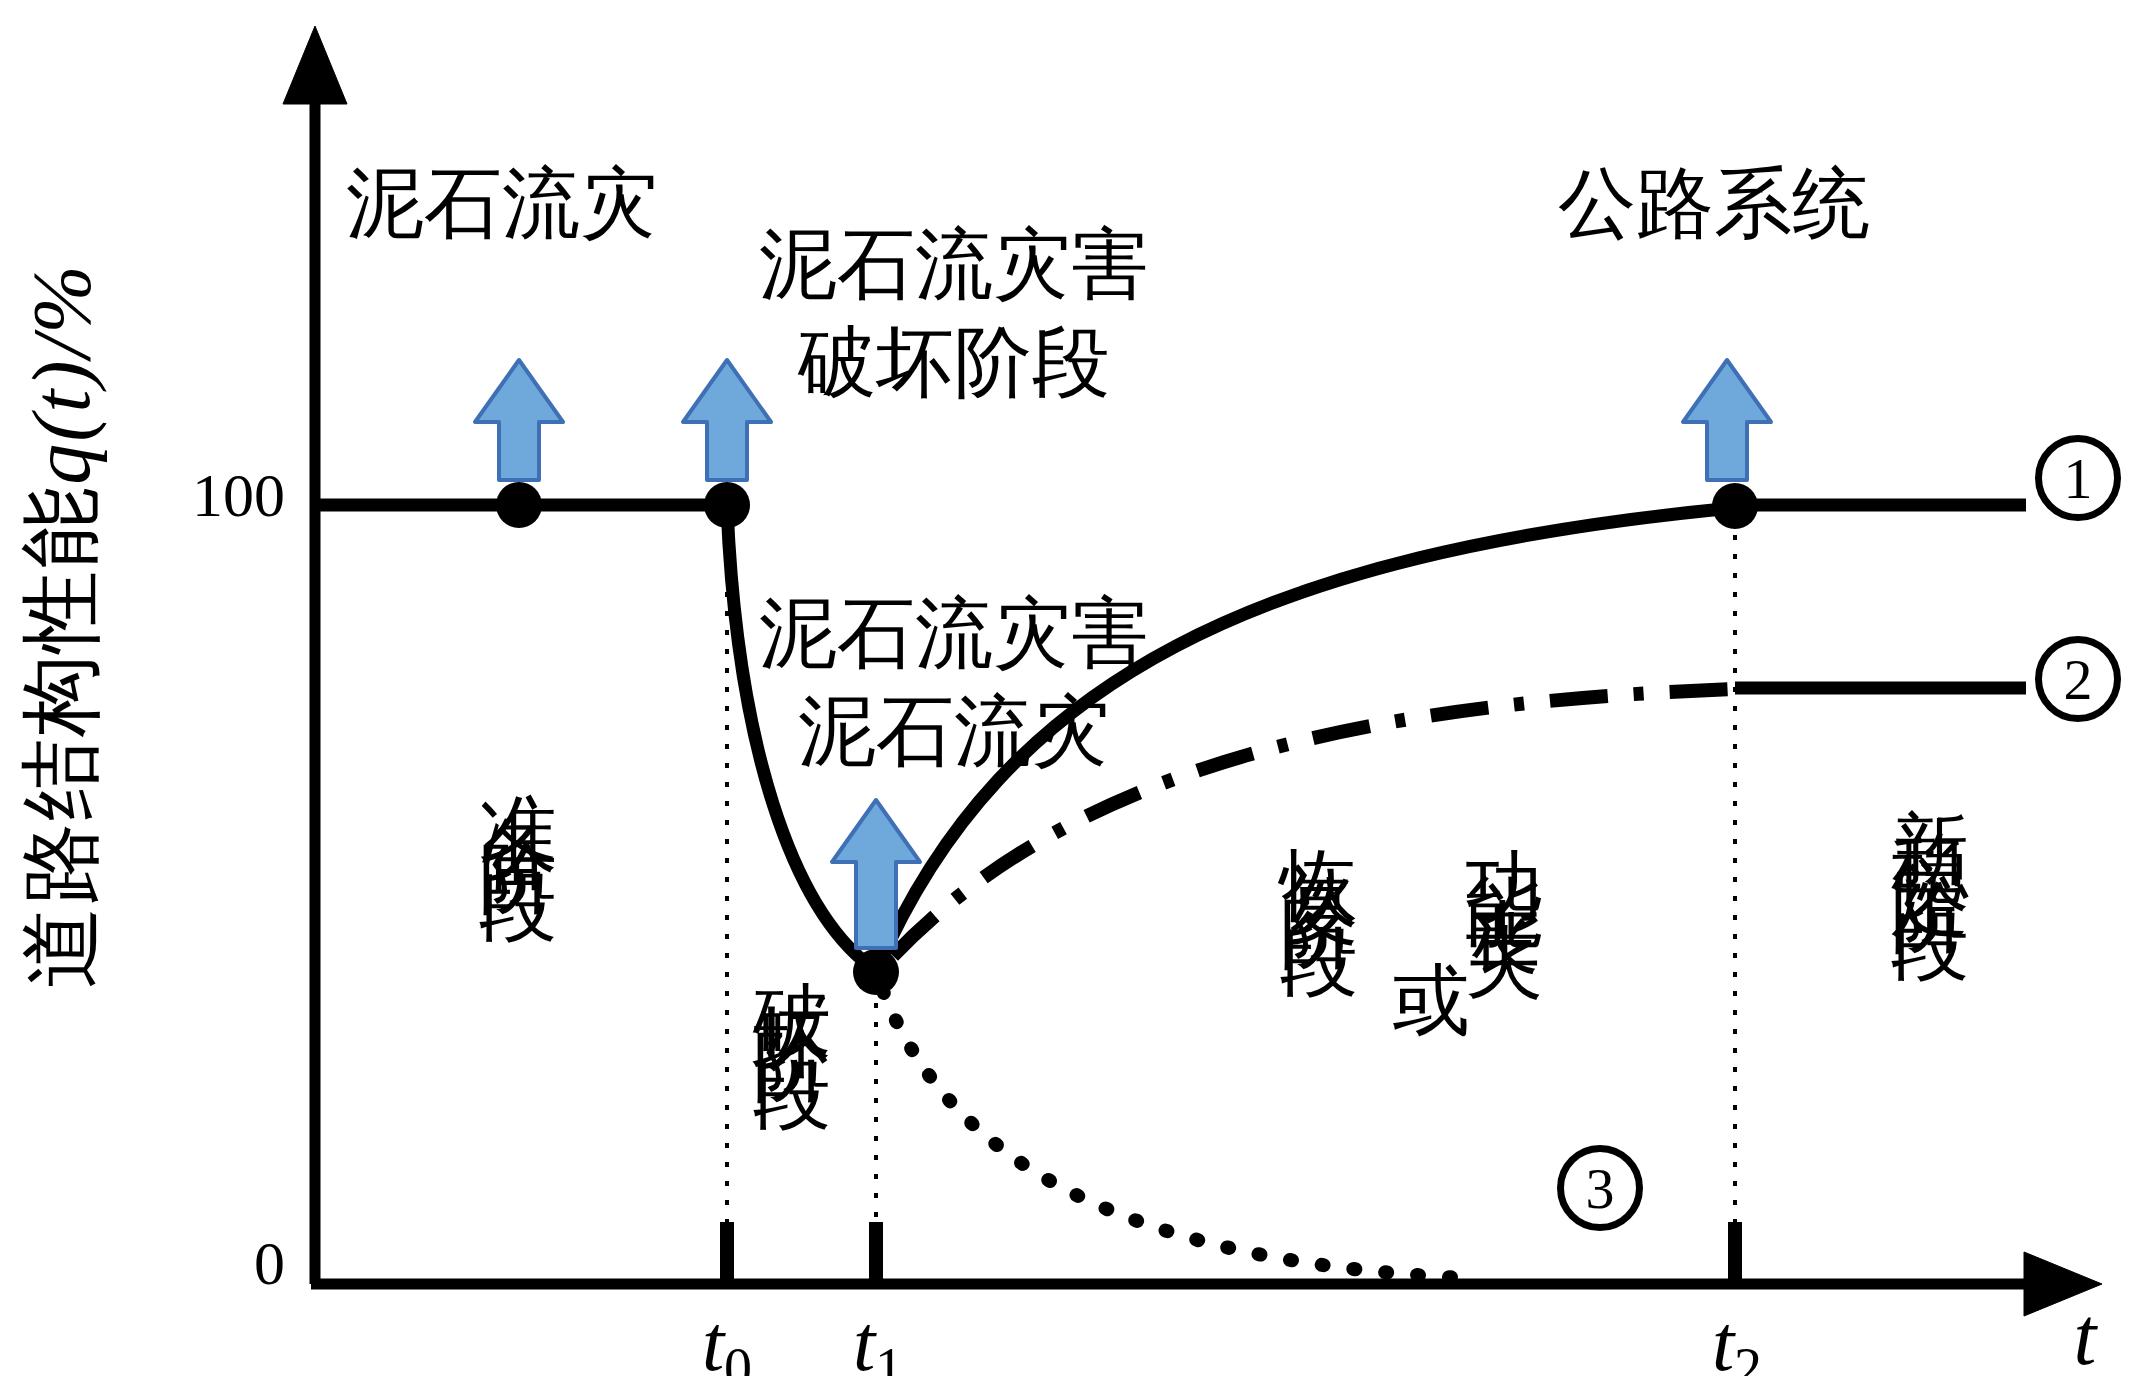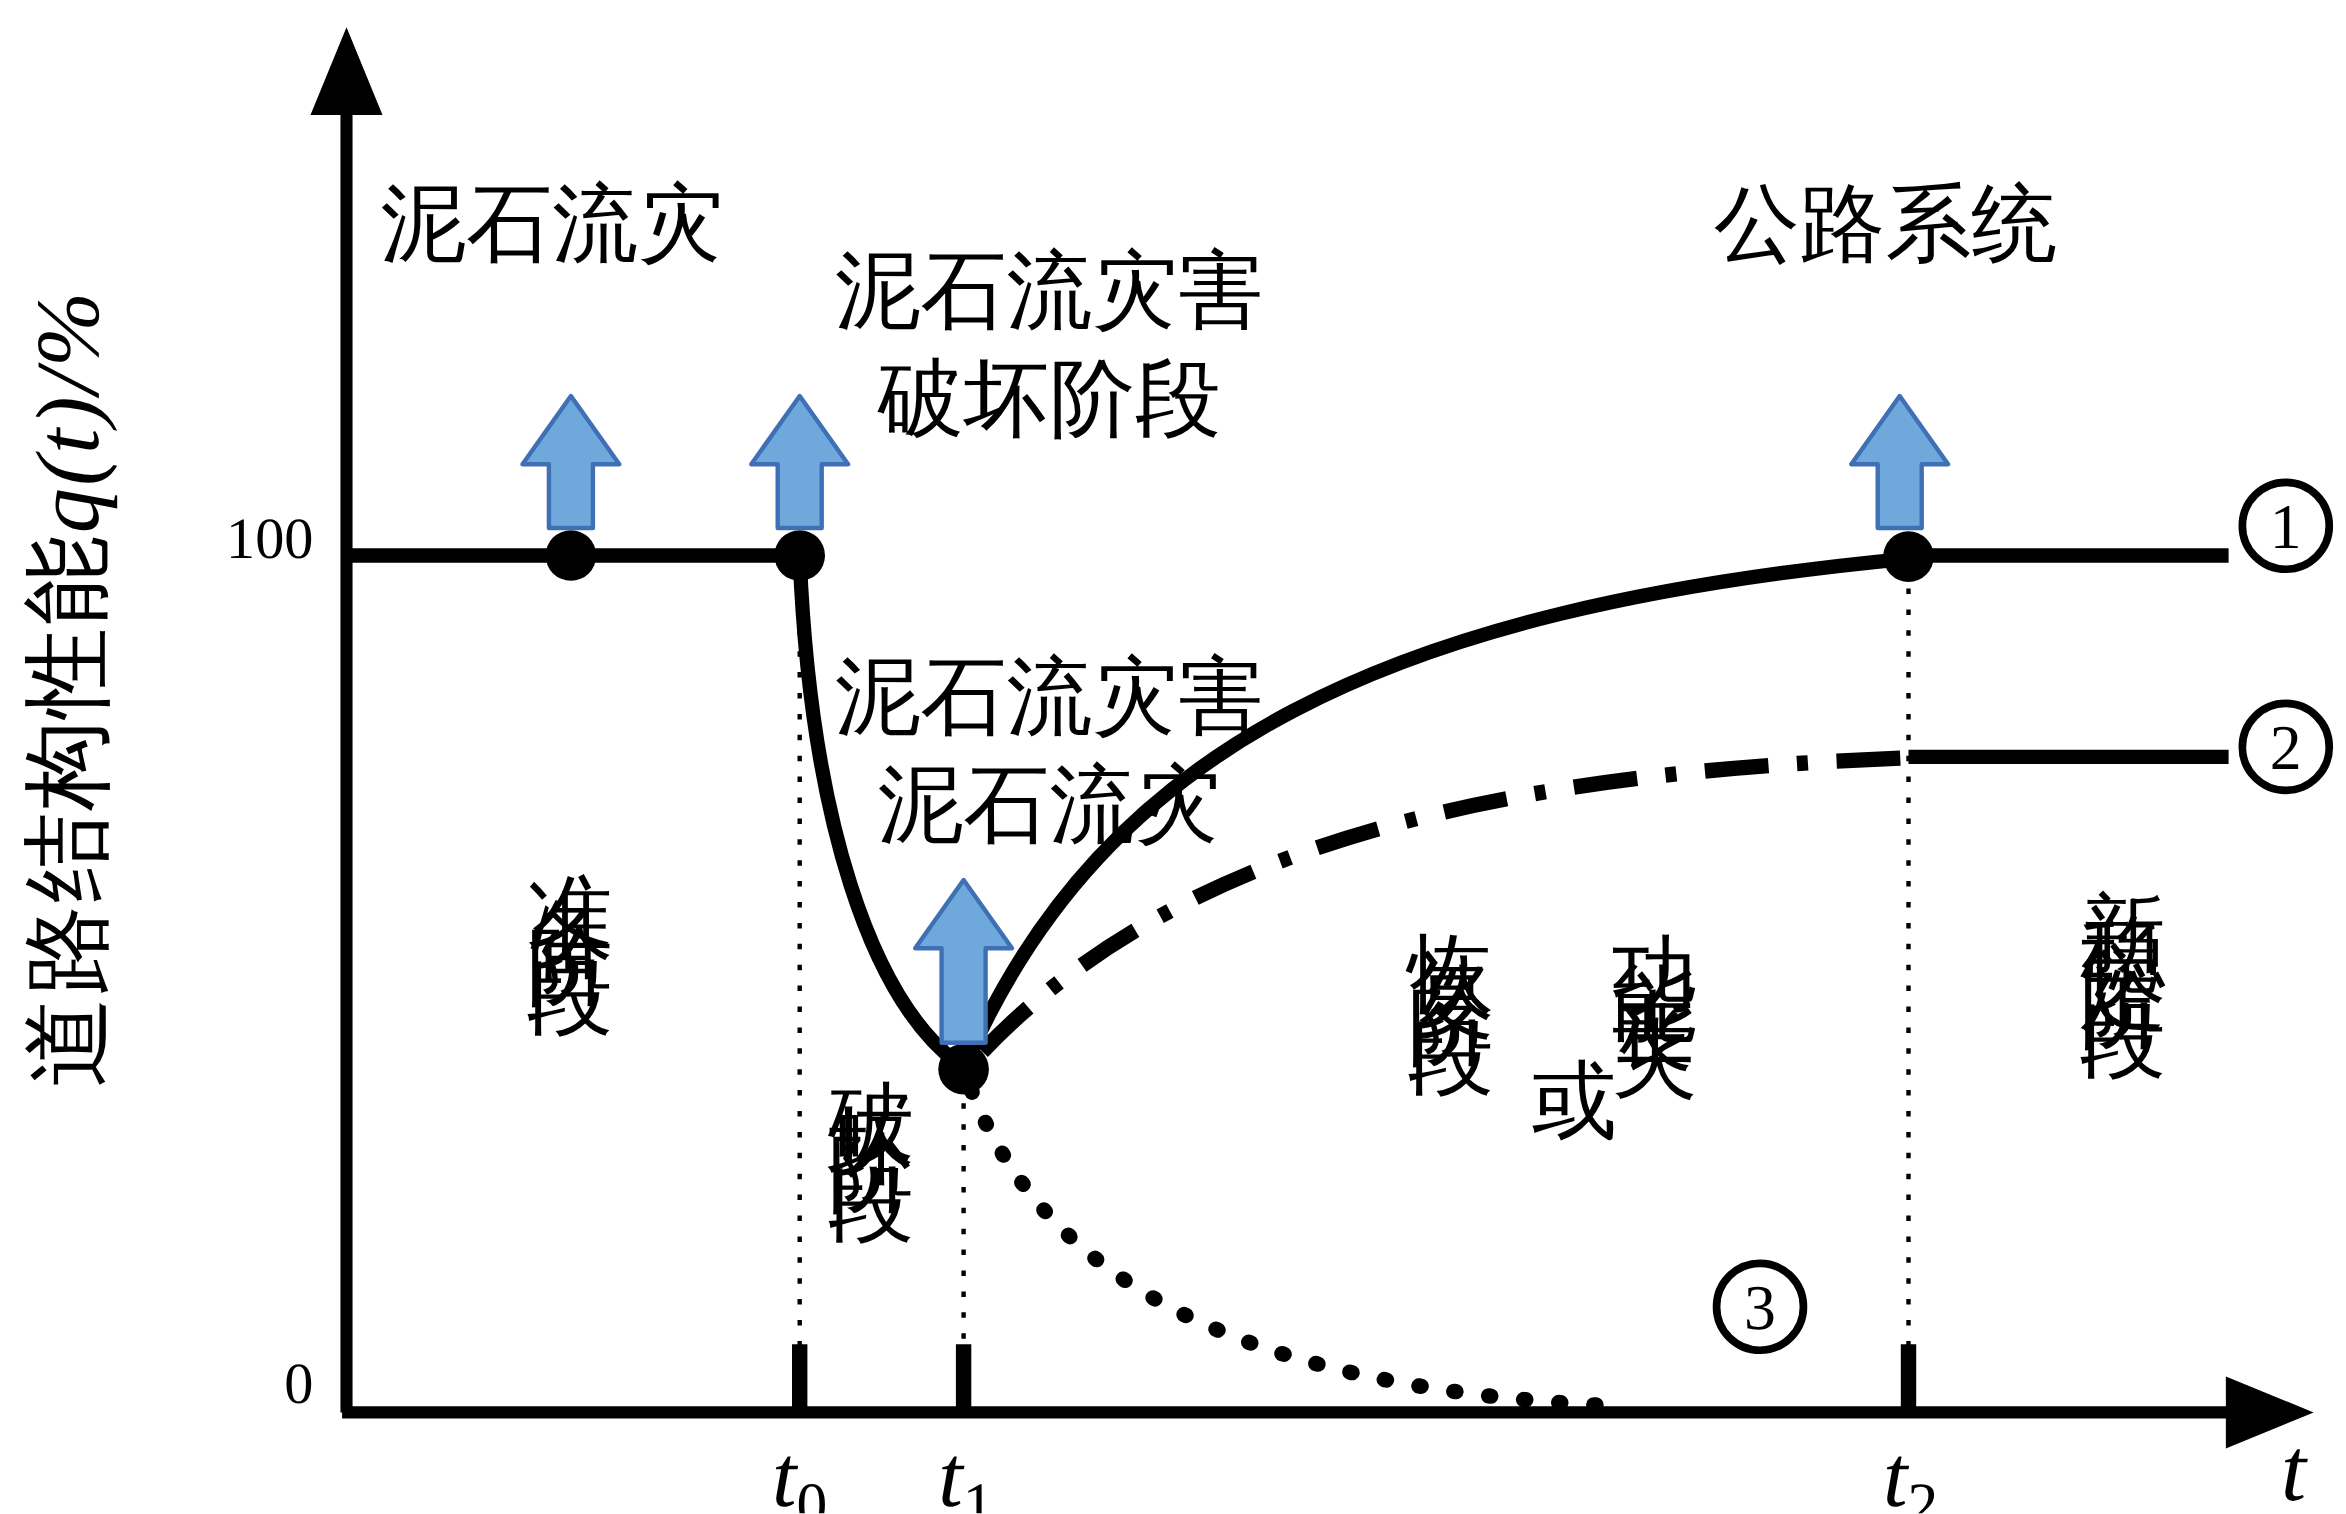--- a/index.html
+++ b/index.html
@@ -13,21 +13,21 @@
   }
   svg.layer{position:absolute;left:0;top:0;width:2133px;height:1376px;}
 
   .y-axis-label{
     position:absolute;left:62px;top:626px;
     transform:translate(-50%,-50%) rotate(-90deg);
     font-size:82px;white-space:nowrap;letter-spacing:2px;
   }
   .math{font-style:italic;}
 
-  .ytick{position:absolute;font-size:53px;text-align:right;}
+  .ytick{position:absolute;font-size:62px;text-align:right;}
   .ytick-100{left:110px;top:460px;width:175px;}
   .ytick-0{left:215px;top:1228px;width:70px;}
 
   .xtick{
     position:absolute;top:1298px;
     transform:translateX(-50%);
     font-size:80px;font-style:italic;white-space:nowrap;
   }
   .xtick sub{font-style:normal;font-size:56px;line-height:0;}
   .x-axis-name{position:absolute;left:2085px;top:1290px;transform:translateX(-50%);font-size:82px;font-style:italic;}

